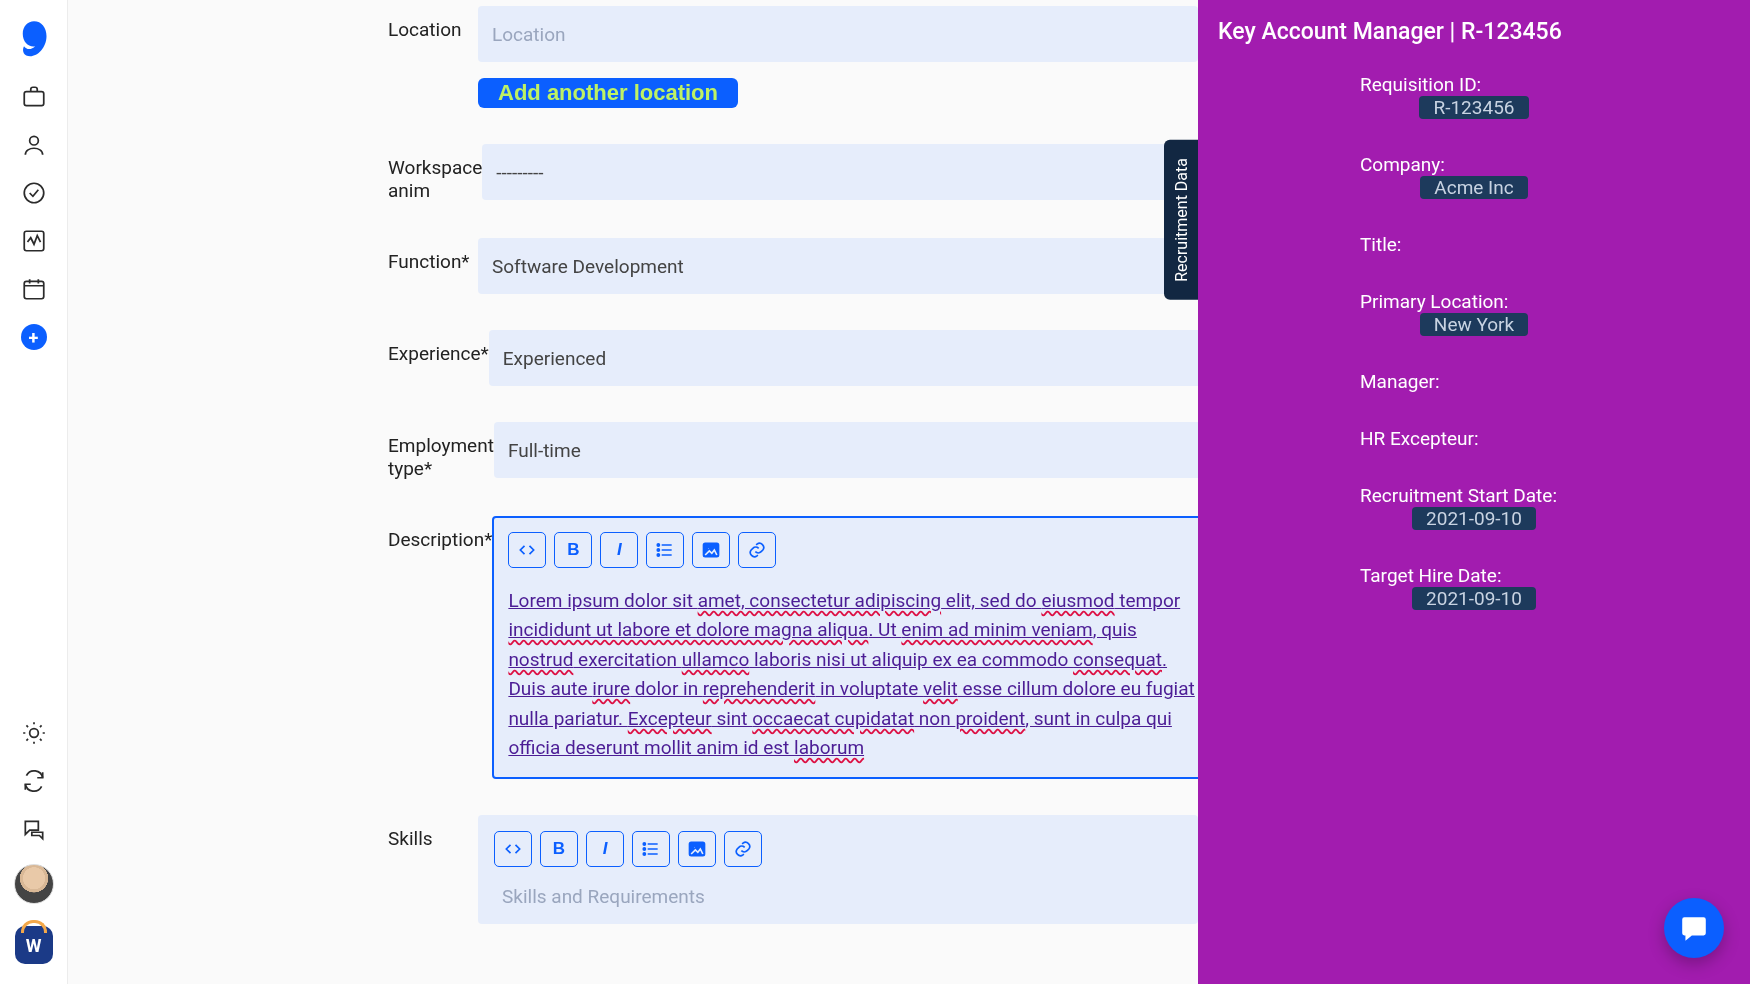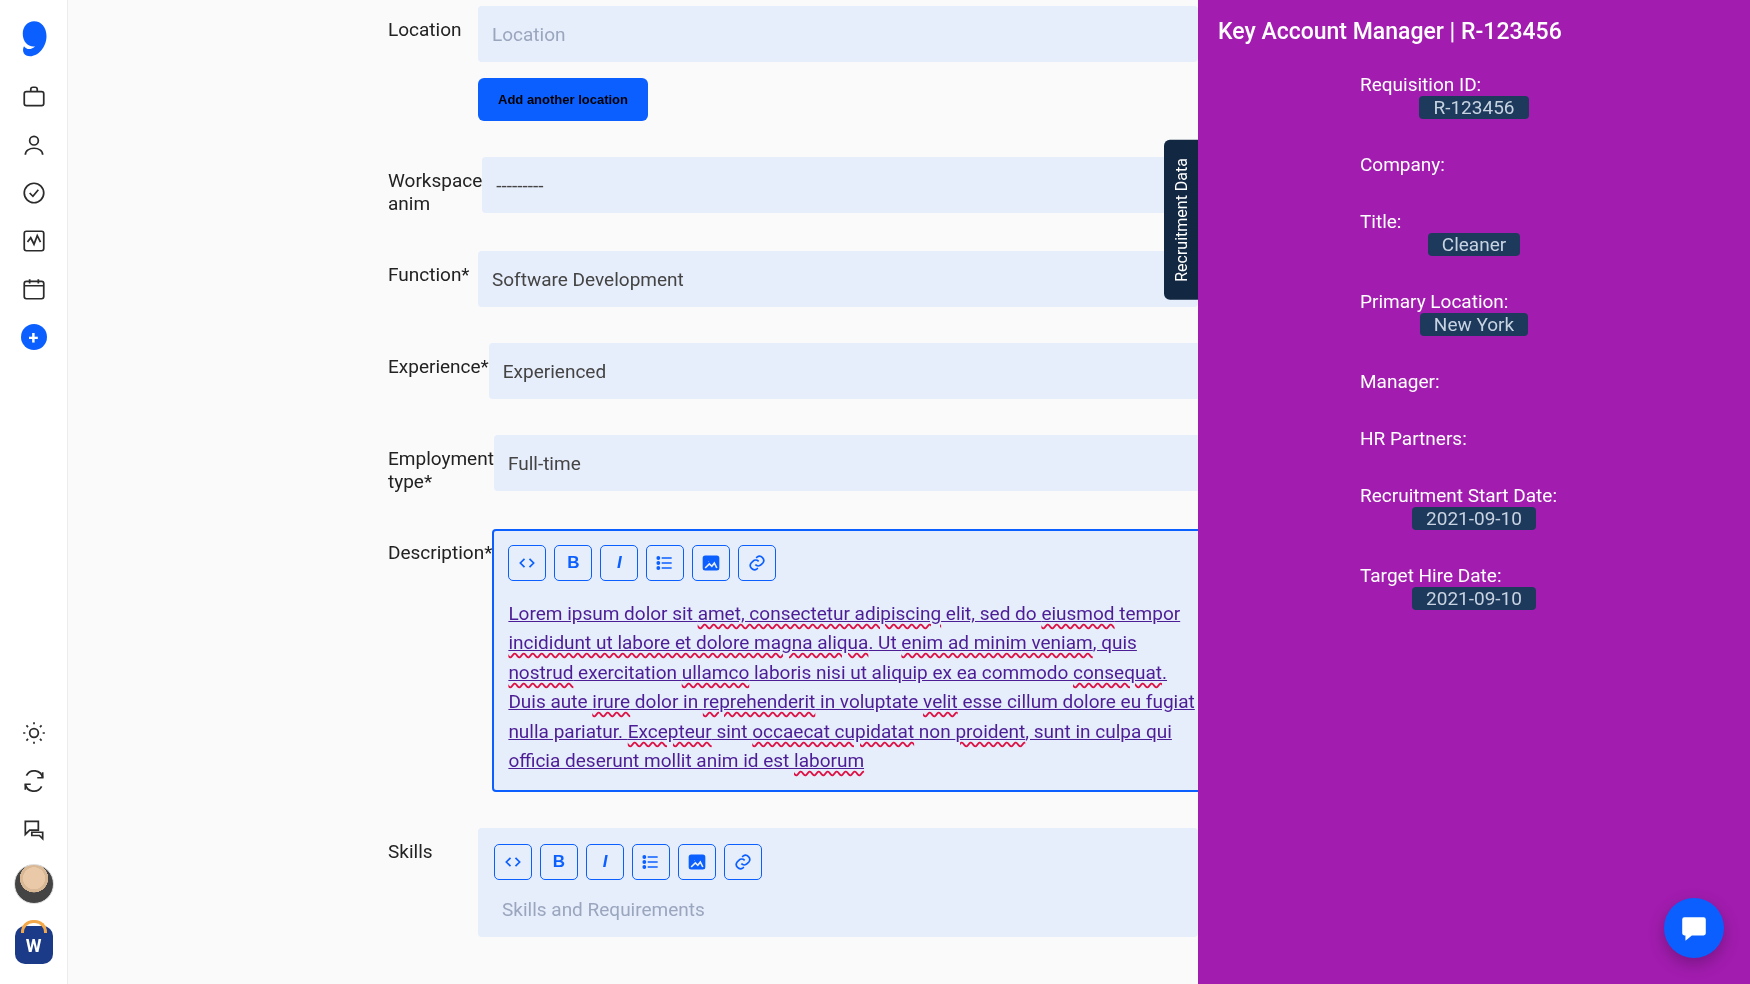--- a/index.html
+++ b/index.html
@@ -28,21 +28,21 @@
     background:#fafafa; padding: 30px 0 40px 0; overflow:hidden;
   }
   .form-area {
     position:absolute; left:0; right:552px; top:0; bottom:0; padding-top:6px;
   }
   .form-row { display:flex; align-items:flex-start; margin-bottom: 36px; }
   .form-label { width: 210px; padding-top:12px; margin-left:320px; font-size:19px; color:#222; }
   .form-field { margin-left:0; width:720px; }
   .field-box { background:#e6edfb; border-radius:4px; width:720px; height:56px; display:flex; align-items:center; padding:0 14px; font-size:19px; color:#444; }
   .field-box.placeholder { color:#9aa6be; }
-  .btn-primary { background:#0b5fff; color:#000000; border:none; border-radius:6px; padding:14px 20px; font-size:13px; font-weight:600; cursor:pointer; }
+  .btn-primary { background:#0b5fff; color:#bef264; border:none; border-radius:6px; padding:2px 20px; font-size:22px; font-weight:600; cursor:pointer; }
 
   
   .editor { background:#e6edfb; border:2px solid #0b5fff; border-radius:4px; width:720px; padding:14px; }
   .editor.no-focus { border-color:transparent; }
   .toolbar { display:flex; gap:8px; margin-bottom:18px; }
   .tb-btn { width:38px; height:36px; border:1.8px solid #0b5fff; border-radius:5px; background:transparent; color:#0b5fff; display:flex; align-items:center; justify-content:center; cursor:pointer; font-weight:700; font-size:17px; }
   .tb-btn svg { width:20px; height:20px; stroke:#0b5fff; fill:none; stroke-width:2; }
   .editor-body { font-size:19px; line-height:1.55; color:#4c1d95; min-height:30px;text-decoration:underline; }
   .editor-body .wavy { text-decoration: underline wavy #d14; text-underline-offset:3px; }
   .editor-placeholder { color:#9aa6be; font-size:19px;margin-left:8px; }
@@ -262,35 +262,35 @@
 
   <div class="right-panel">
     <div class="rp-title">Key Account Manager | R-123456</div>
 
     <div class="rp-row">
         <div class="rp-label">Requisition ID:</div>
         <div class="rp-field">R-123456</div>
       </div>
     <div class="rp-row">
         <div class="rp-label">Company:</div>
+        <div class="rp-field">Acme Inc</div>
       </div>
     <div class="rp-row">
         <div class="rp-label">Title:</div>
-        <div class="rp-field">Cleaner</div>
       </div>
     <div class="rp-row">
         <div class="rp-label">Primary Location:</div>
         <div class="rp-field">New York</div>
       </div>
     <div class="rp-row">
         <div class="rp-label">Manager:</div>
         <div class="rp-field"></div>
       </div>
     <div class="rp-row">
-        <div class="rp-label">HR Partners:</div>
+        <div class="rp-label">HR Excepteur:</div>
         <div class="rp-field"></div>
       </div>
     <div class="rp-row">
         <div class="rp-label">Recruitment Start Date:</div>
         <div class="rp-field">2021-09-10</div>
       </div>
     <div class="rp-row">
         <div class="rp-label">Target Hire Date:</div>
         <div class="rp-field">2021-09-10</div>
       </div>

